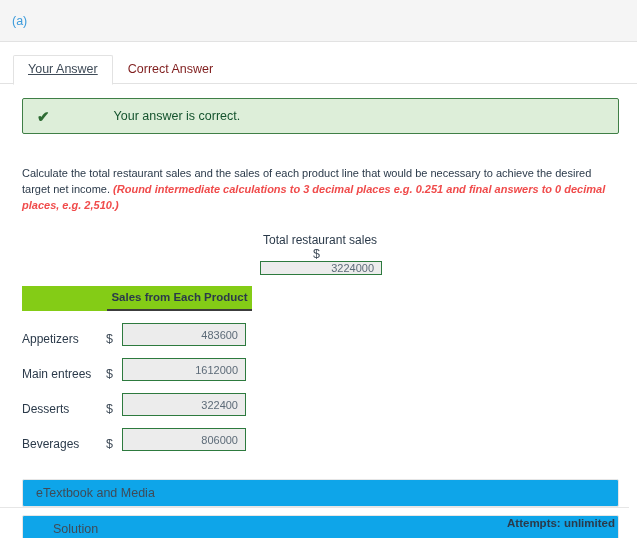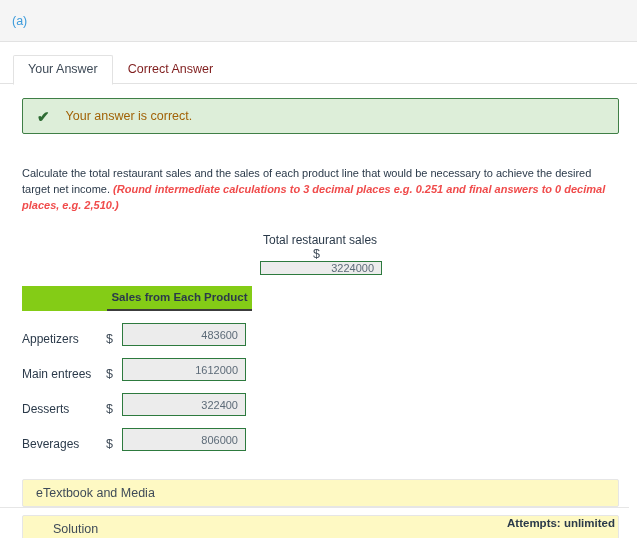--- a/index.html
+++ b/index.html
@@ -56,20 +56,21 @@
     padding: 6px 14px 7px 14px;
     box-sizing: border-box;
     line-height: 15px;
   }
   .tab.active {
     background: #ffffff;
     border: 1px solid #e2e2e2;
     border-bottom: 1px solid #ffffff;
     color: #3f4b58;
     border-radius: 2px 2px 0 0;
+    text-decoration: underline;
   }
   .tab.inactive {
     color: #7f1d1d;
     cursor: pointer;
     border: 1px solid transparent;
   }
 
   
   .content {
     padding: 0 17px 0 22px;
@@ -91,21 +92,22 @@
   }
   .alert .check {
     color: #2d6b33;
     font-size: 15px;
     line-height: 1;
     margin-right: 16px;
     font-weight: bold;
   }
   .alert .alert-text {
     font-size: 12.5px;
-    color: #a16207;
+    color: #14532d;
+    margin-left: 48px;
   }
 
   .instructions {
     margin-top: 31px;
     width: 600px;
     font-size: 11px;
     line-height: 16px;
     color: #2b3a4a;
   }
   .instructions .emph {
@@ -188,21 +190,21 @@
   }
 
   
   .accordions {
     margin-top: 28px;
   }
   .accordion {
     width: 597px;
     height: 28px;
     box-sizing: border-box;
-    background: #fef9c3;
+    background: #0ea5e9;
     border: 1px solid #e6e6e6;
     border-radius: 2px;
     display: flex;
     align-items: center;
     padding-left: 13px;
     font-size: 12.5px;
     color: #3f4b58;
     cursor: pointer;
   }
   .accordion + .accordion { margin-top: 8px; padding-left: 30px; }

